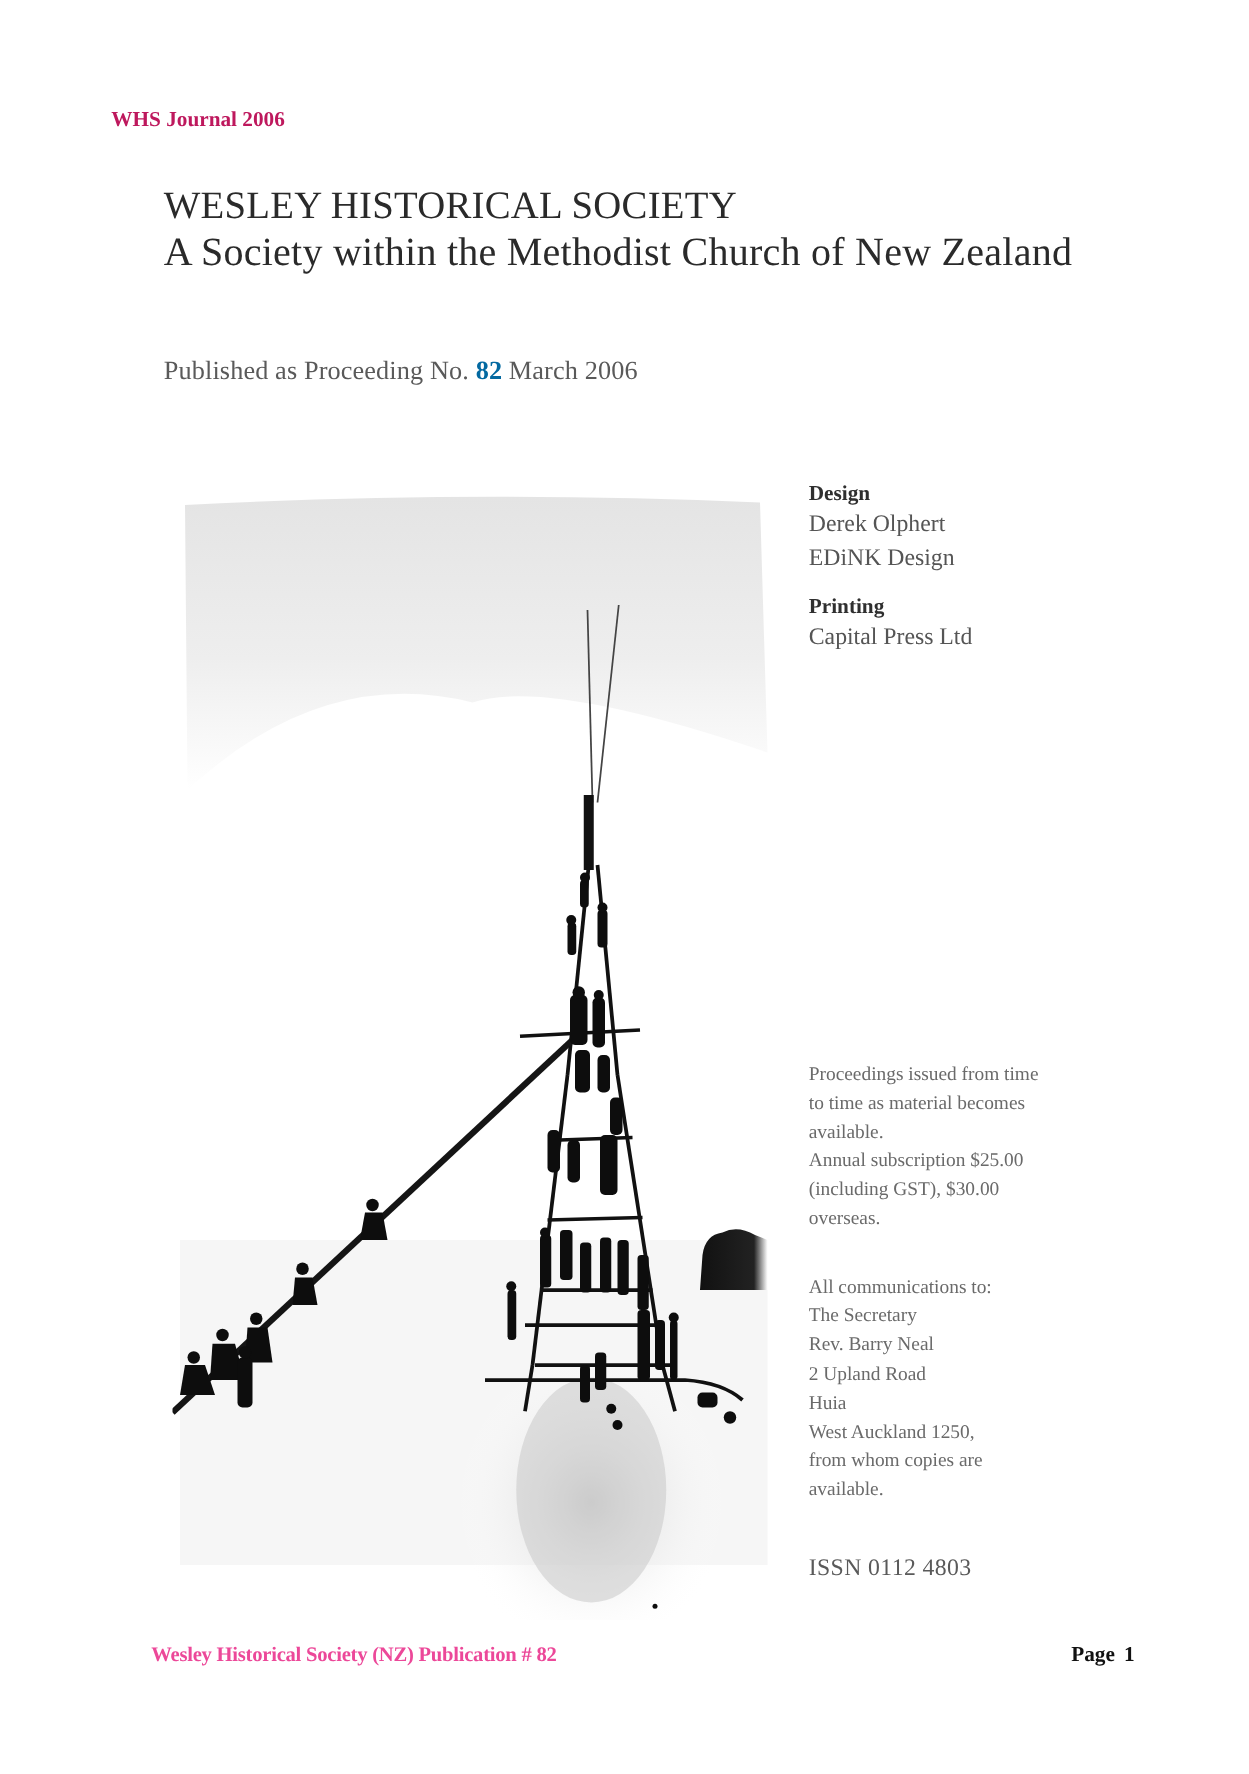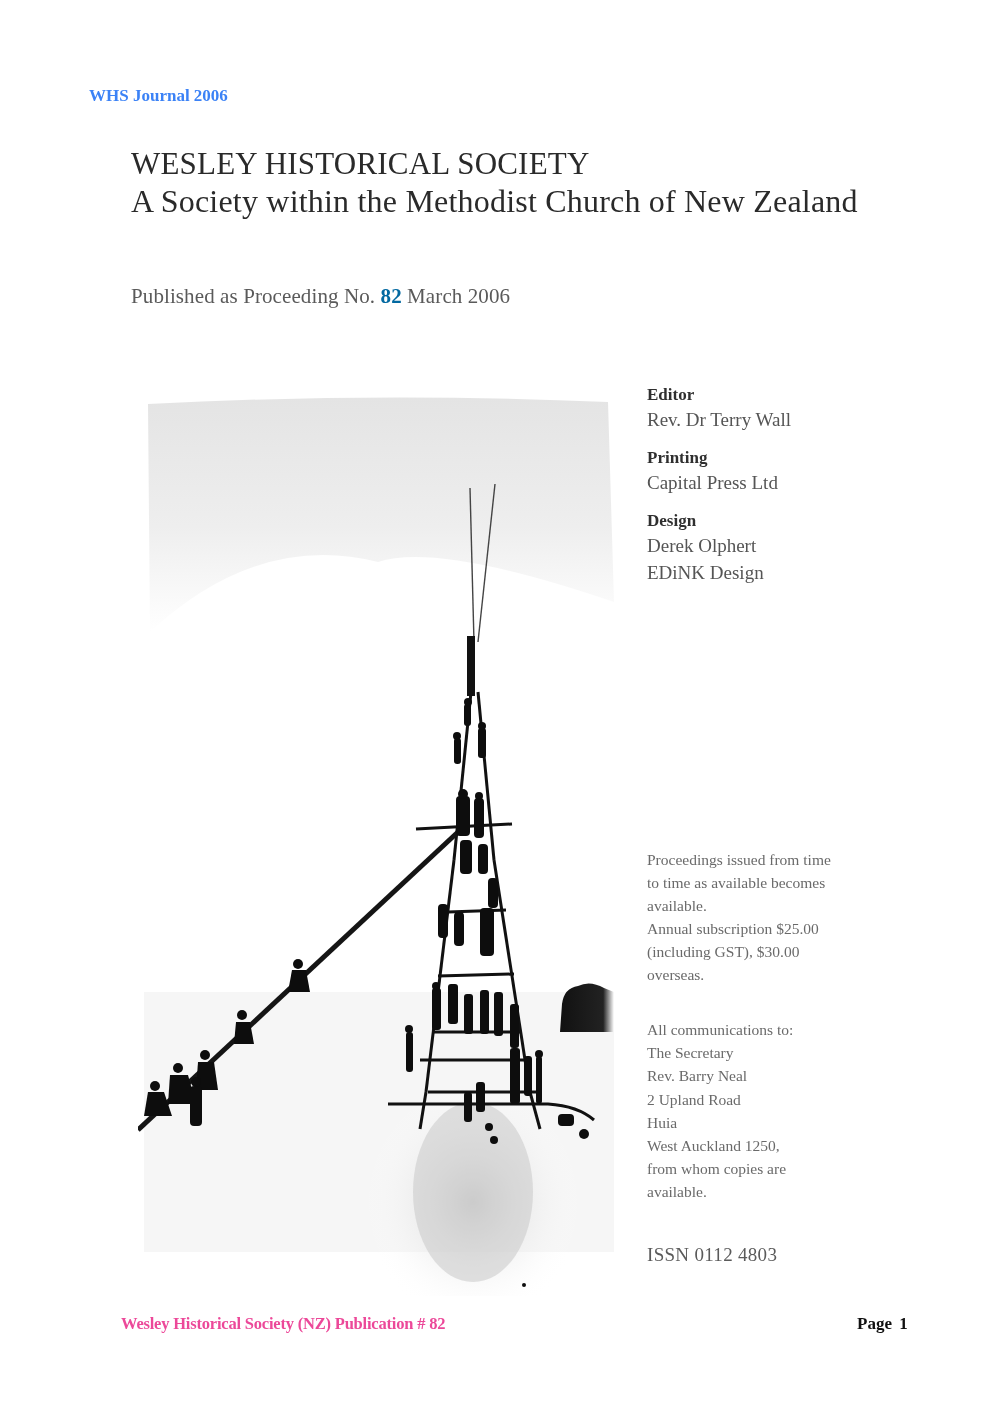--- a/index.html
+++ b/index.html
@@ -1,18 +1,18 @@
 <!DOCTYPE html>
 <html><head>
 <meta charset="utf-8">
 <style>
   html, body { margin: 0; padding: 0; background: #ffffff; }
   body { width: 999px; height: 1419px; position: relative; overflow: hidden; font-family: "Liberation Serif", serif; color: #111; }
 
-  .running-head { position: absolute; left: 89px; top: 86px; font-family: "Liberation Serif", serif; font-weight: bold; font-size: 17px; color: #3b82f6; }
+  .running-head { position: absolute; left: 89px; top: 86px; font-family: "Liberation Serif", serif; font-weight: bold; font-size: 17px; color: #be185d; }
 
   .title-block { position: absolute; left: 131px; top: 146px; font-family: Liberation Serif, serif; color: #2a2a2a; }
   .title-main { font-size: 31px; letter-spacing: 0.2px; line-height: 36px; }
   .title-sub { font-size: 22px; line-height: 27px; }
   .title-tag { font-size: 32px; line-height: 34px; margin-top: 2px; letter-spacing: 0.2px; }
 
   .published { position: absolute; left: 131px; top: 284px; font-family: "Liberation Serif", serif; font-size: 21px; color: #5a5a5a; letter-spacing: 0.1px; }
   .published b { color: #0369a1; }
 
   .photo { position: absolute; left: 138px; top: 392px; width: 480px; height: 904px; }
@@ -148,37 +148,33 @@
 
       <path d="M424,612 Q426,596 440,594 Q452,588 466,596 L476,600 L476,640 L422,640 Z" fill="url(#bushg)"></path>
 
       <circle cx="386" cy="893" r="2"></circle>
     </g>
   </svg>
 </div>
 
 <div class="credits">
   <div class="credit-group">
-    <div class="credit-label">Editor</div>
-    <div class="credit-value">Rev. Dr Terry Wall</div>
+    <div class="credit-label">Design</div>
+    <div class="credit-value">Derek Olphert</div>
+    <div class="credit-value">EDiNK Design</div>
   </div>
   <div class="credit-group">
     <div class="credit-label">Printing</div>
     <div class="credit-value">Capital Press Ltd</div>
   </div>
-  <div class="credit-group">
-    <div class="credit-label">Design</div>
-    <div class="credit-value">Derek Olphert</div>
-    <div class="credit-value">EDiNK Design</div>
-  </div>
 </div>
 
 <div class="notes">
   <div>Proceedings issued from time</div>
-  <div>to time as available becomes</div>
+  <div>to time as material becomes</div>
   <div>available.</div>
   <div>Annual subscription $25.00</div>
   <div>(including GST), $30.00</div>
   <div>overseas.</div>
 </div>
 
 <div class="contact">
   <div>All communications to:</div>
   <div>The Secretary</div>
   <div>Rev. Barry Neal</div>

